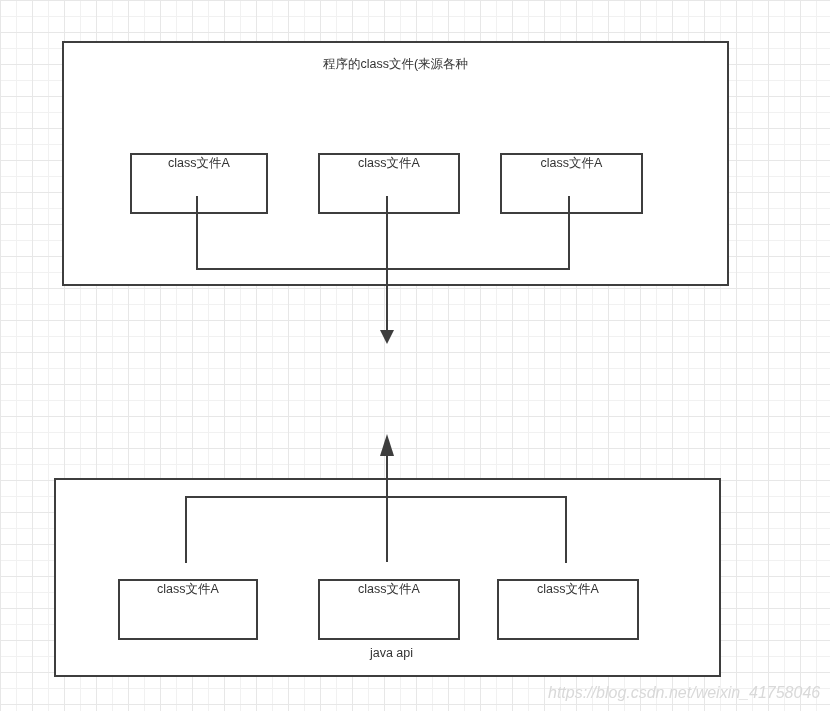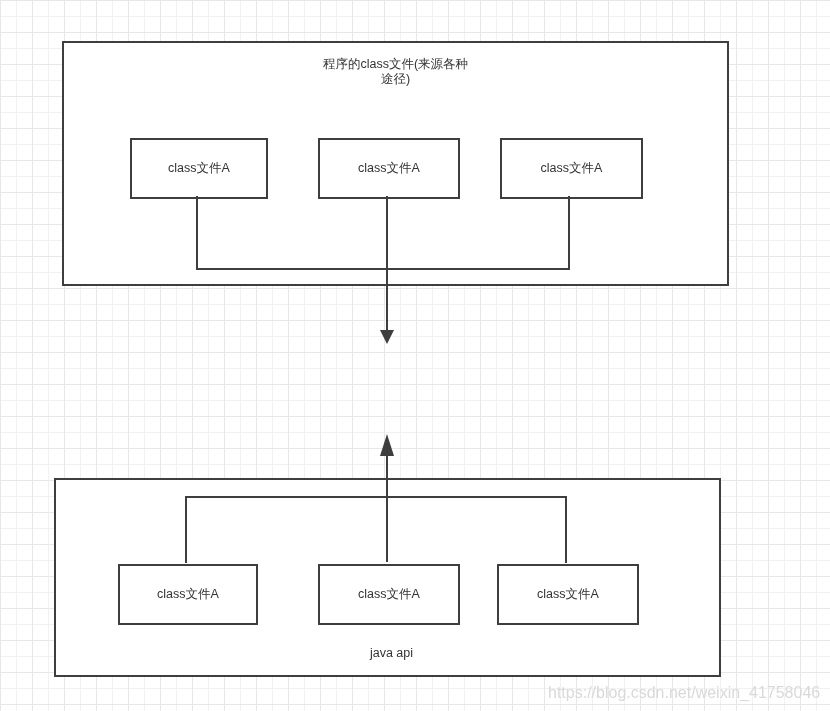--- a/index.html
+++ b/index.html
@@ -29,48 +29,47 @@
     position:absolute;
     box-sizing:border-box;
     border:2px solid var(--border);
     background:#ffffff;
   }
   .node-box{
     position:absolute;
     box-sizing:border-box;
     border:2px solid var(--border);
     background:#ffffff;
-    display:flex;align-items:center;justify-content:center;
+    display:flex;justify-content:center;margin-top:15px;
   }
   .node-label{font-size:12.5px;color:var(--text);}
   .group-title{
     position:absolute;left:0;right:0;top:14px;
     text-align:center;font-size:12.5px;line-height:15px;color:var(--text);
   }
   .group-caption{
     position:absolute;left:0;right:0;top:166px;
     text-align:center;font-size:12.5px;color:var(--text);margin-left:8px;
   }
   svg.overlay{position:absolute;left:0;top:0;pointer-events:none;}
   .connector{stroke:var(--border);stroke-width:2;fill:none;}
   .arrowhead{fill:var(--border);stroke:none;}
   .watermark{
     position:absolute;left:548px;top:684px;
-    font-size:16px;color:var(--watermark);white-space:nowrap;
+    font-size:16px;color:var(--watermark);white-space:nowrap;font-style:italic;
   }
 </style>
 </head>
 <body>
 
 <div class="canvas">
 
   <div class="container-box" style="left:62px;top:41px;width:667px;height:245px;">
     <div class="group-title">
       <div>程序的class文件(来源各种</div>
-      <div>途径)</div>
     </div>
     <div class="node-box" style="left:66px;top:95px;width:138px;height:61px;">
       <span class="node-label">class文件A</span>
     </div>
     <div class="node-box" style="left:254px;top:95px;width:142px;height:61px;">
       <span class="node-label">class文件A</span>
     </div>
     <div class="node-box" style="left:436px;top:95px;width:143px;height:61px;">
       <span class="node-label">class文件A</span>
     </div>

